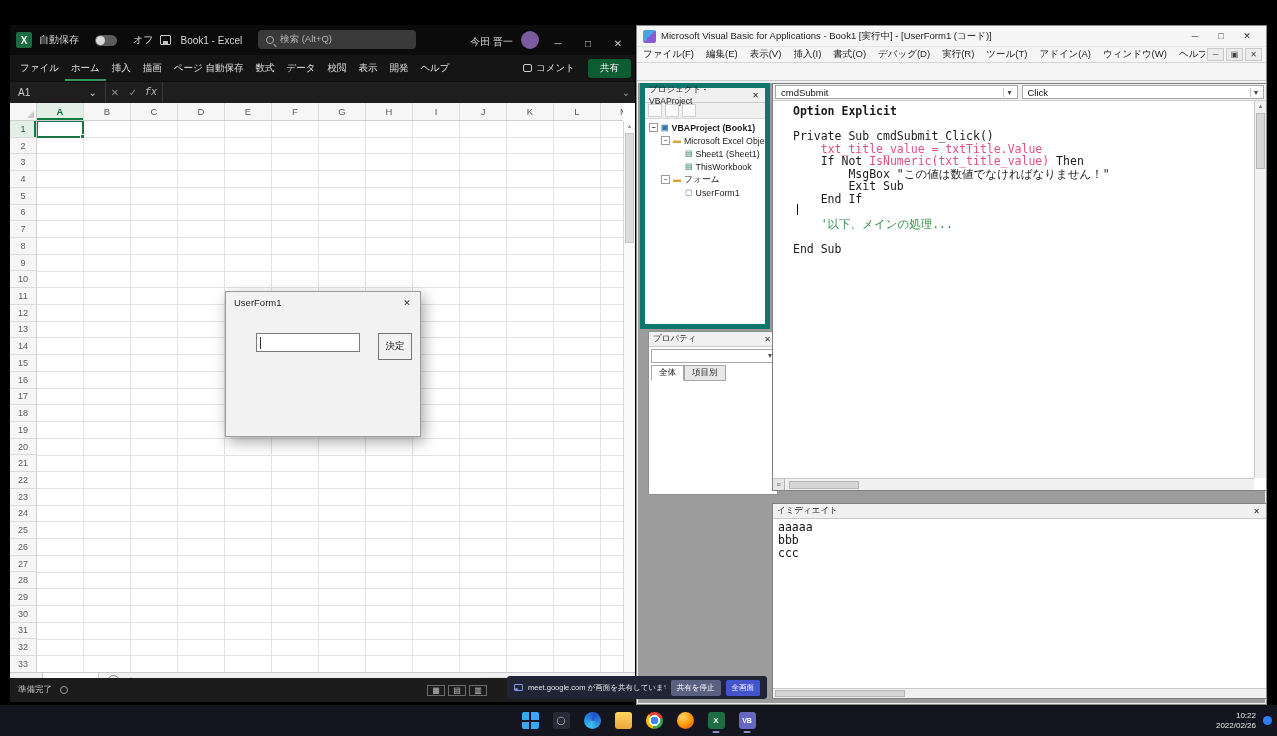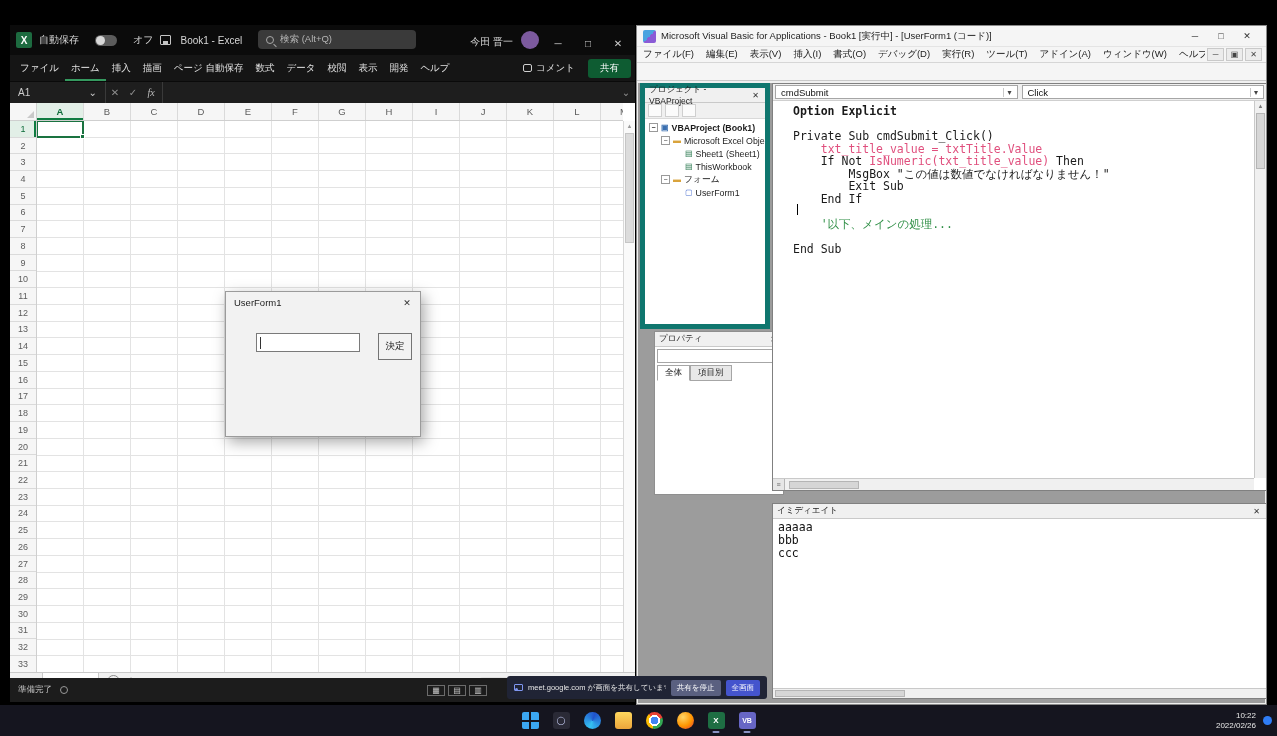--- a/index.html
+++ b/index.html
@@ -26,21 +26,21 @@
   .ribbon-tabs{display:flex;height:100%;align-items:stretch;overflow:hidden}
   .xl-tab{padding:0 6px;display:flex;align-items:center;white-space:nowrap}
   .xl-tab:nth-child(2){box-shadow:inset 0 -2px 0 #35995f}
   .tabs-right{margin-left:auto;display:flex;align-items:center;gap:6px}
   .cmt-btn{display:flex;align-items:center;gap:4px;padding:2px 7px}
   .cmt-ic{width:9px;height:8px;border:1px solid #cfcfcf;border-radius:2px}
   .share-btn{background:#0e5c32;color:#fff;padding:3px 12px;border-radius:3px;white-space:nowrap}
   .xl-formula{height:22px;background:#1e1e1e;display:flex;align-items:center;color:#ccc;font-size:10px;border-top:1px solid #0a0a0a}
   .name-box{width:96px;display:flex;align-items:center;justify-content:space-between;padding:0 8px;height:100%;border-right:1px solid #3a3a3a}
   .fb-ic{width:18px;text-align:center;color:#8f8f8f;flex:none}
-  .fx{font-style:italic;font-family:Liberation Serif, serif;color:#bdbdbd}
+  .fx{font-style:italic;font-family:Liberation Mono, monospace;color:#bdbdbd}
   .fb-input{flex:1;height:100%;border-left:1px solid #3a3a3a;margin-left:2px}
   .fb-chev{width:18px;text-align:center;color:#8f8f8f}
   .xl-sheet{position:absolute;left:0;right:0;top:78px;bottom:30px;background:#fff;overflow:hidden}
   .corner{position:absolute;left:0;top:0;width:27px;height:18px;background:#f6f6f6;border-right:1px solid #cfcfcf;border-bottom:1px solid #cfcfcf;z-index:3}
   .corner::after{content:"";position:absolute;right:2px;bottom:2px;border-left:7px solid transparent;border-bottom:7px solid #c9c9c9}
   .col-headers{position:absolute;left:27px;top:0;right:12px;height:18px;display:flex;overflow:hidden;background:#f6f6f6;border-bottom:1px solid #cfcfcf;z-index:2}
   .col-h{flex:none;width:47px;border-right:1px solid #dadada;display:flex;align-items:center;justify-content:center;font-size:9.5px;color:#5c5c5c}
   .col-h:first-child{background:#e2efe7;box-shadow:inset 0 -2px 0 #107c41;color:#0c6b38;font-weight:700}
   .row-headers{position:absolute;left:0;top:18px;bottom:0;width:27px;background:#f6f6f6;border-right:1px solid #cfcfcf;display:flex;flex-direction:column;overflow:hidden;z-index:2}
   .row-h{flex:none;height:16.727px;border-bottom:1px solid #dadada;display:flex;align-items:center;justify-content:center;font-size:9px;color:#5c5c5c}
@@ -89,21 +89,21 @@
   .panel-hdr{height:15px;background:#f0f0f0;border-bottom:1px solid #c9c9c9;display:flex;align-items:center;padding:0 4px;font-size:8.5px;color:#222}
   .panel-x{margin-left:auto;font-size:8px;color:#333;padding:0 2px}
   .prj{position:absolute;left:2px;top:0;width:130px;height:246px;background:#fff;border:5px solid #0f766e}
   .prj-tools{height:16px;background:#f0f0f0;border-bottom:1px solid #d9d9d9;display:flex;align-items:center;gap:3px;padding:0 3px}
   .prj-tool{width:14px;height:13px;border:1px solid #cfcfcf;background:#fbfbfb;font-size:8px;color:#555;display:flex;align-items:center;justify-content:center}
   .tree{position:absolute;left:0;right:0;top:31px;bottom:0;overflow:hidden;background:#fff;font-size:8.8px;color:#1c1c1c;padding-top:2px}
   .tree-item{display:flex;align-items:center;gap:3px;height:13px;white-space:nowrap}
   .expander{flex:none;width:9px;height:9px;border:1px solid #9a9a9a;background:#fff;font-size:7px;line-height:7px;text-align:center;color:#333}
   .expander:empty{visibility:hidden}
   .t-icon{flex:none;font-size:8px}
-  .prop{position:absolute;left:16px;top:248px;width:130px;height:164px;background:#fff;border:1px solid #8f8f8f}
+  .prop{position:absolute;left:10px;top:248px;width:130px;height:164px;background:#fff;border:1px solid #8f8f8f}
   .prop-combo{margin:2px;height:14px;border:1px solid #a6a6a6;background:#fff;position:relative}
   .prop-combo::after{content:"▾";position:absolute;right:2px;top:1px;font-size:8px;color:#555}
   .prop-tabs{display:flex;padding-left:2px}
   .prop-tab{font-size:8.5px;padding:1px 7px;border:1px solid #a6a6a6;background:#e8e8e8;color:#222}
   .prop-tab:first-child{background:#fff;border-bottom-color:#fff}
   .codewin{position:absolute;left:134px;top:0;width:495px;height:408px;background:#fff;border:1px solid #808080}
   .code-combos{height:17px;background:#f0f0f0;display:flex;gap:4px;padding:1px 2px;border-bottom:1px solid #cfcfcf}
   .combo{flex:1;background:#fff;border:1px solid #a6a6a6;font-size:9.5px;color:#111;display:flex;align-items:center;padding:0 5px}
   .combo::after{content:"▾";margin-left:auto;font-size:8px;color:#444;border-left:1px solid #c9c9c9;padding-left:3px}
   .code-area{position:absolute;left:0;right:12px;top:17px;bottom:12px;overflow:hidden;font-family:"DejaVu Sans Mono",monospace;font-size:11.5px;line-height:12.5px;color:#111;padding:4px 0 0 20px}

